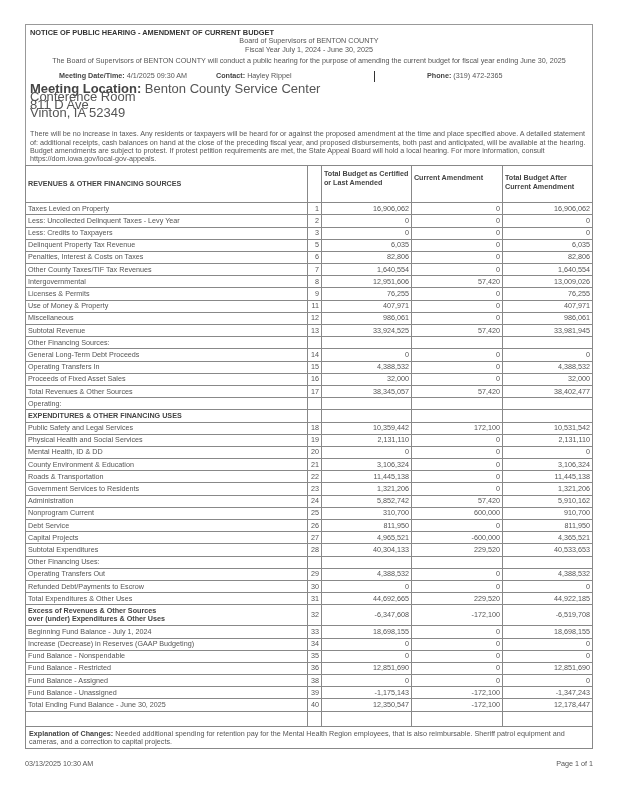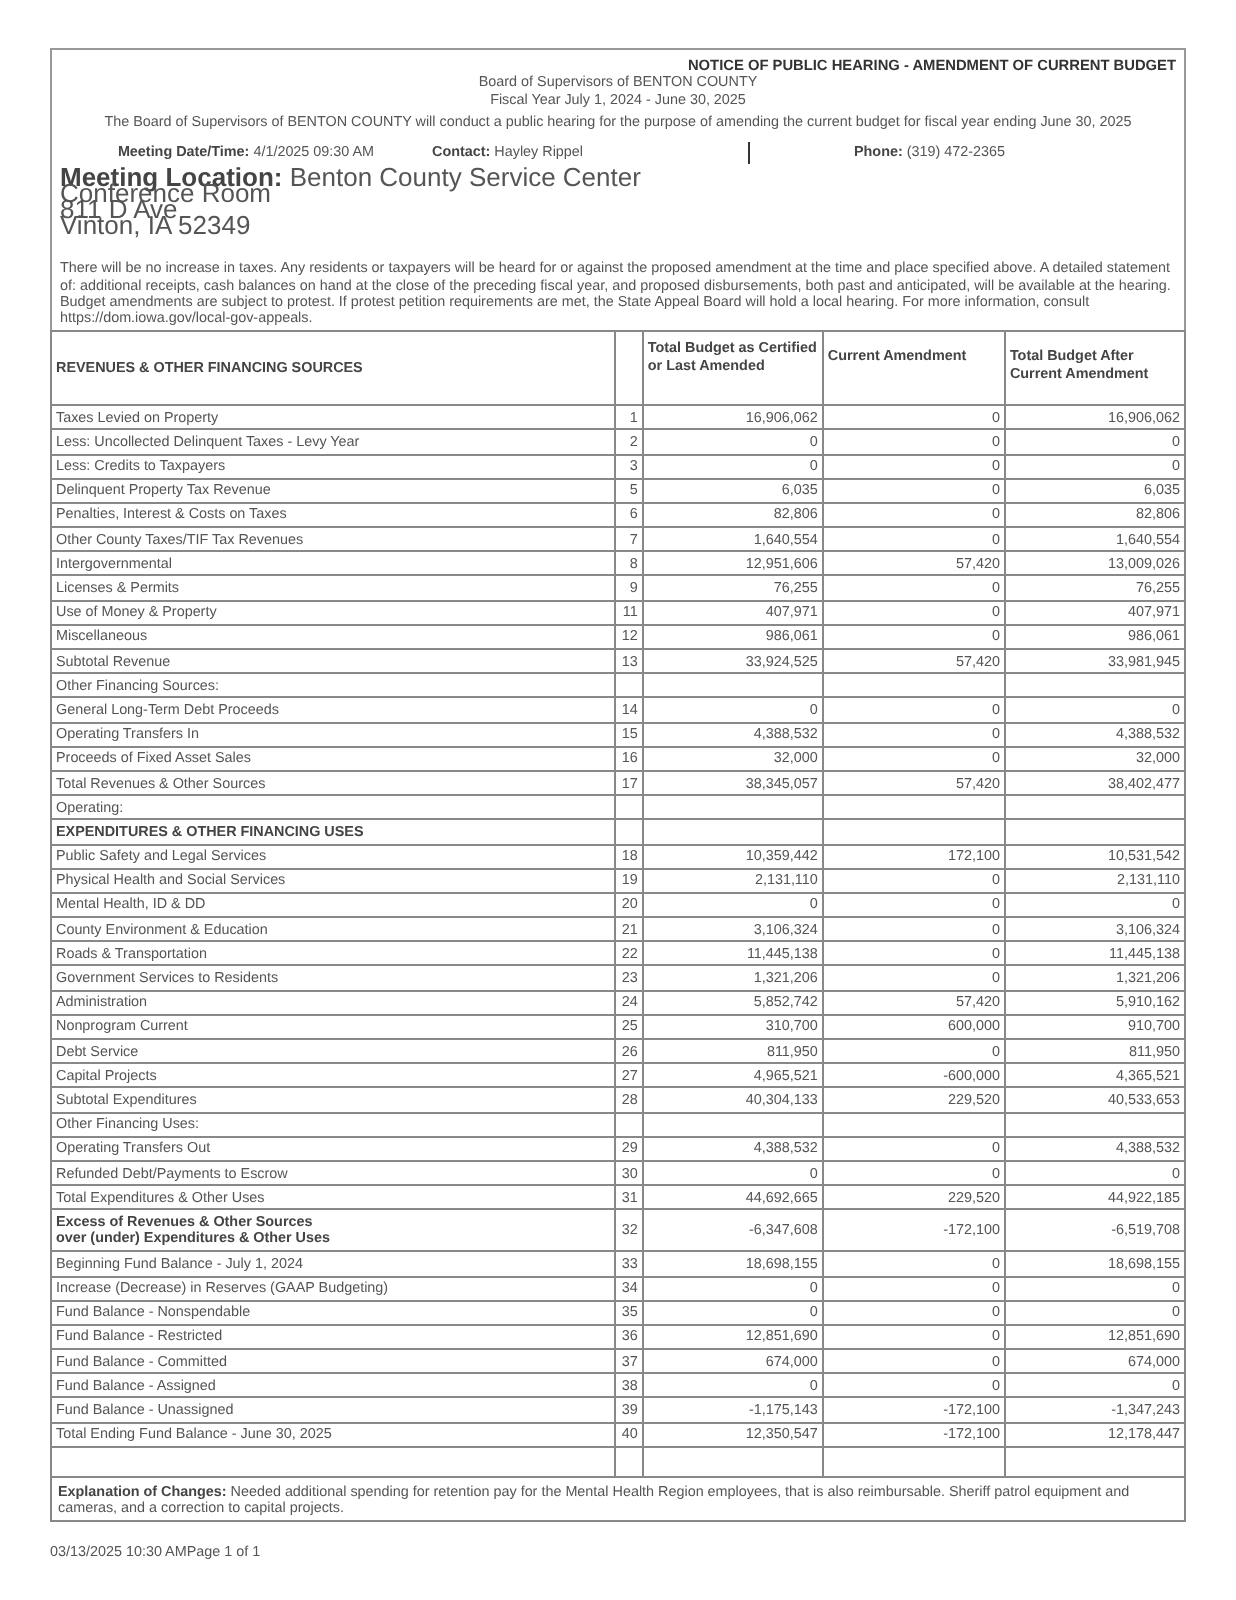--- a/index.html
+++ b/index.html
@@ -1,19 +1,19 @@
 <!DOCTYPE html>
 <html><head>
 <meta charset="utf-8">
 <style>
   html, body { margin: 0; padding: 0; background: #ffffff; }
   body { width: 618px; height: 800px; position: relative; font-family: "Liberation Sans", sans-serif; color: #555555; overflow: hidden; }
   .page { position: absolute; left: 25px; top: 24px; width: 568px; }
   .hdr { border: 1px solid #999; border-bottom: none; padding: 3px 4px 2px 4px; }
-  .title { text-align: right; font-weight: bold; font-size: 7.4px; color: #333; line-height: 9px; }
+  .title { text-align: left; font-weight: bold; font-size: 7.4px; color: #333; line-height: 9px; }
   .sub { text-align: center; font-size: 7.2px; line-height: 8.5px; }
   .intro { text-align: center; font-size: 7.2px; line-height: 8.5px; margin-top: 3px; }
   .meetrow { display: flex; font-size: 7.2px; margin-top: 5px; line-height: 9px; }
   .meetrow b { color: #444; }
   .m1 { width: 186px; text-align: center; }
   .m2 { width: 158px; }
   .msep { width: 1px; background: #333; height: 11px; margin-right: 52px; }
   .m3 { flex: 1; }
   .loc { font-size: 13px; line-height: 8.2px; margin-top: 3px; }
   .loc b { color: #444; }
@@ -26,21 +26,21 @@
   .c2 { width: 13px; }
   .c3 { width: 87px; }
   .c4 { width: 88px; }
   .c5 { width: 87px; }
   td.num { text-align: right; }
   td.bold { font-weight: bold; color: #444; }
   tr.tall td { height: 20px; line-height: 8.5px; }
   tr.blank td { height: 14px; }
   .expl { border: 1px solid #888; border-top: none; font-size: 7.2px; line-height: 8.2px; padding: 3px 3px 2px 3px; }
   .expl b { color: #444; }
-  .footer { display: flex; justify-content: flex-start; font-size: 7.2px; margin-top: 10px; }
+  .footer { display: flex; justify-content: space-between; font-size: 7.2px; margin-top: 10px; }
 </style>
 </head>
 <body>
 
 <div class="page">
   <div class="hdr">
     <div class="title">NOTICE OF PUBLIC HEARING - AMENDMENT OF CURRENT BUDGET</div>
     <div class="sub">Board of Supervisors of BENTON COUNTY</div>
     <div class="sub">Fiscal Year July 1, 2024 - June 30, 2025</div>
     <div class="intro">The  Board of Supervisors of BENTON COUNTY will conduct a public hearing for the purpose of amending the current budget for fiscal year ending June 30, 2025</div>
@@ -355,27 +355,20 @@
           <td class="num">0</td>
         </tr>
         <tr>
           <td>Fund Balance - Restricted</td>
           <td class="num">36</td>
           <td class="num">12,851,690</td>
           <td class="num">0</td>
           <td class="num">12,851,690</td>
         </tr>
         <tr>
-          <td>Fund Balance - Committed</td>
-          <td class="num">37</td>
-          <td class="num">674,000</td>
-          <td class="num">0</td>
-          <td class="num">674,000</td>
-        </tr>
-        <tr>
           <td>Fund Balance - Assigned</td>
           <td class="num">38</td>
           <td class="num">0</td>
           <td class="num">0</td>
           <td class="num">0</td>
         </tr>
         <tr>
           <td>Fund Balance - Unassigned</td>
           <td class="num">39</td>
           <td class="num">-1,175,143</td>

